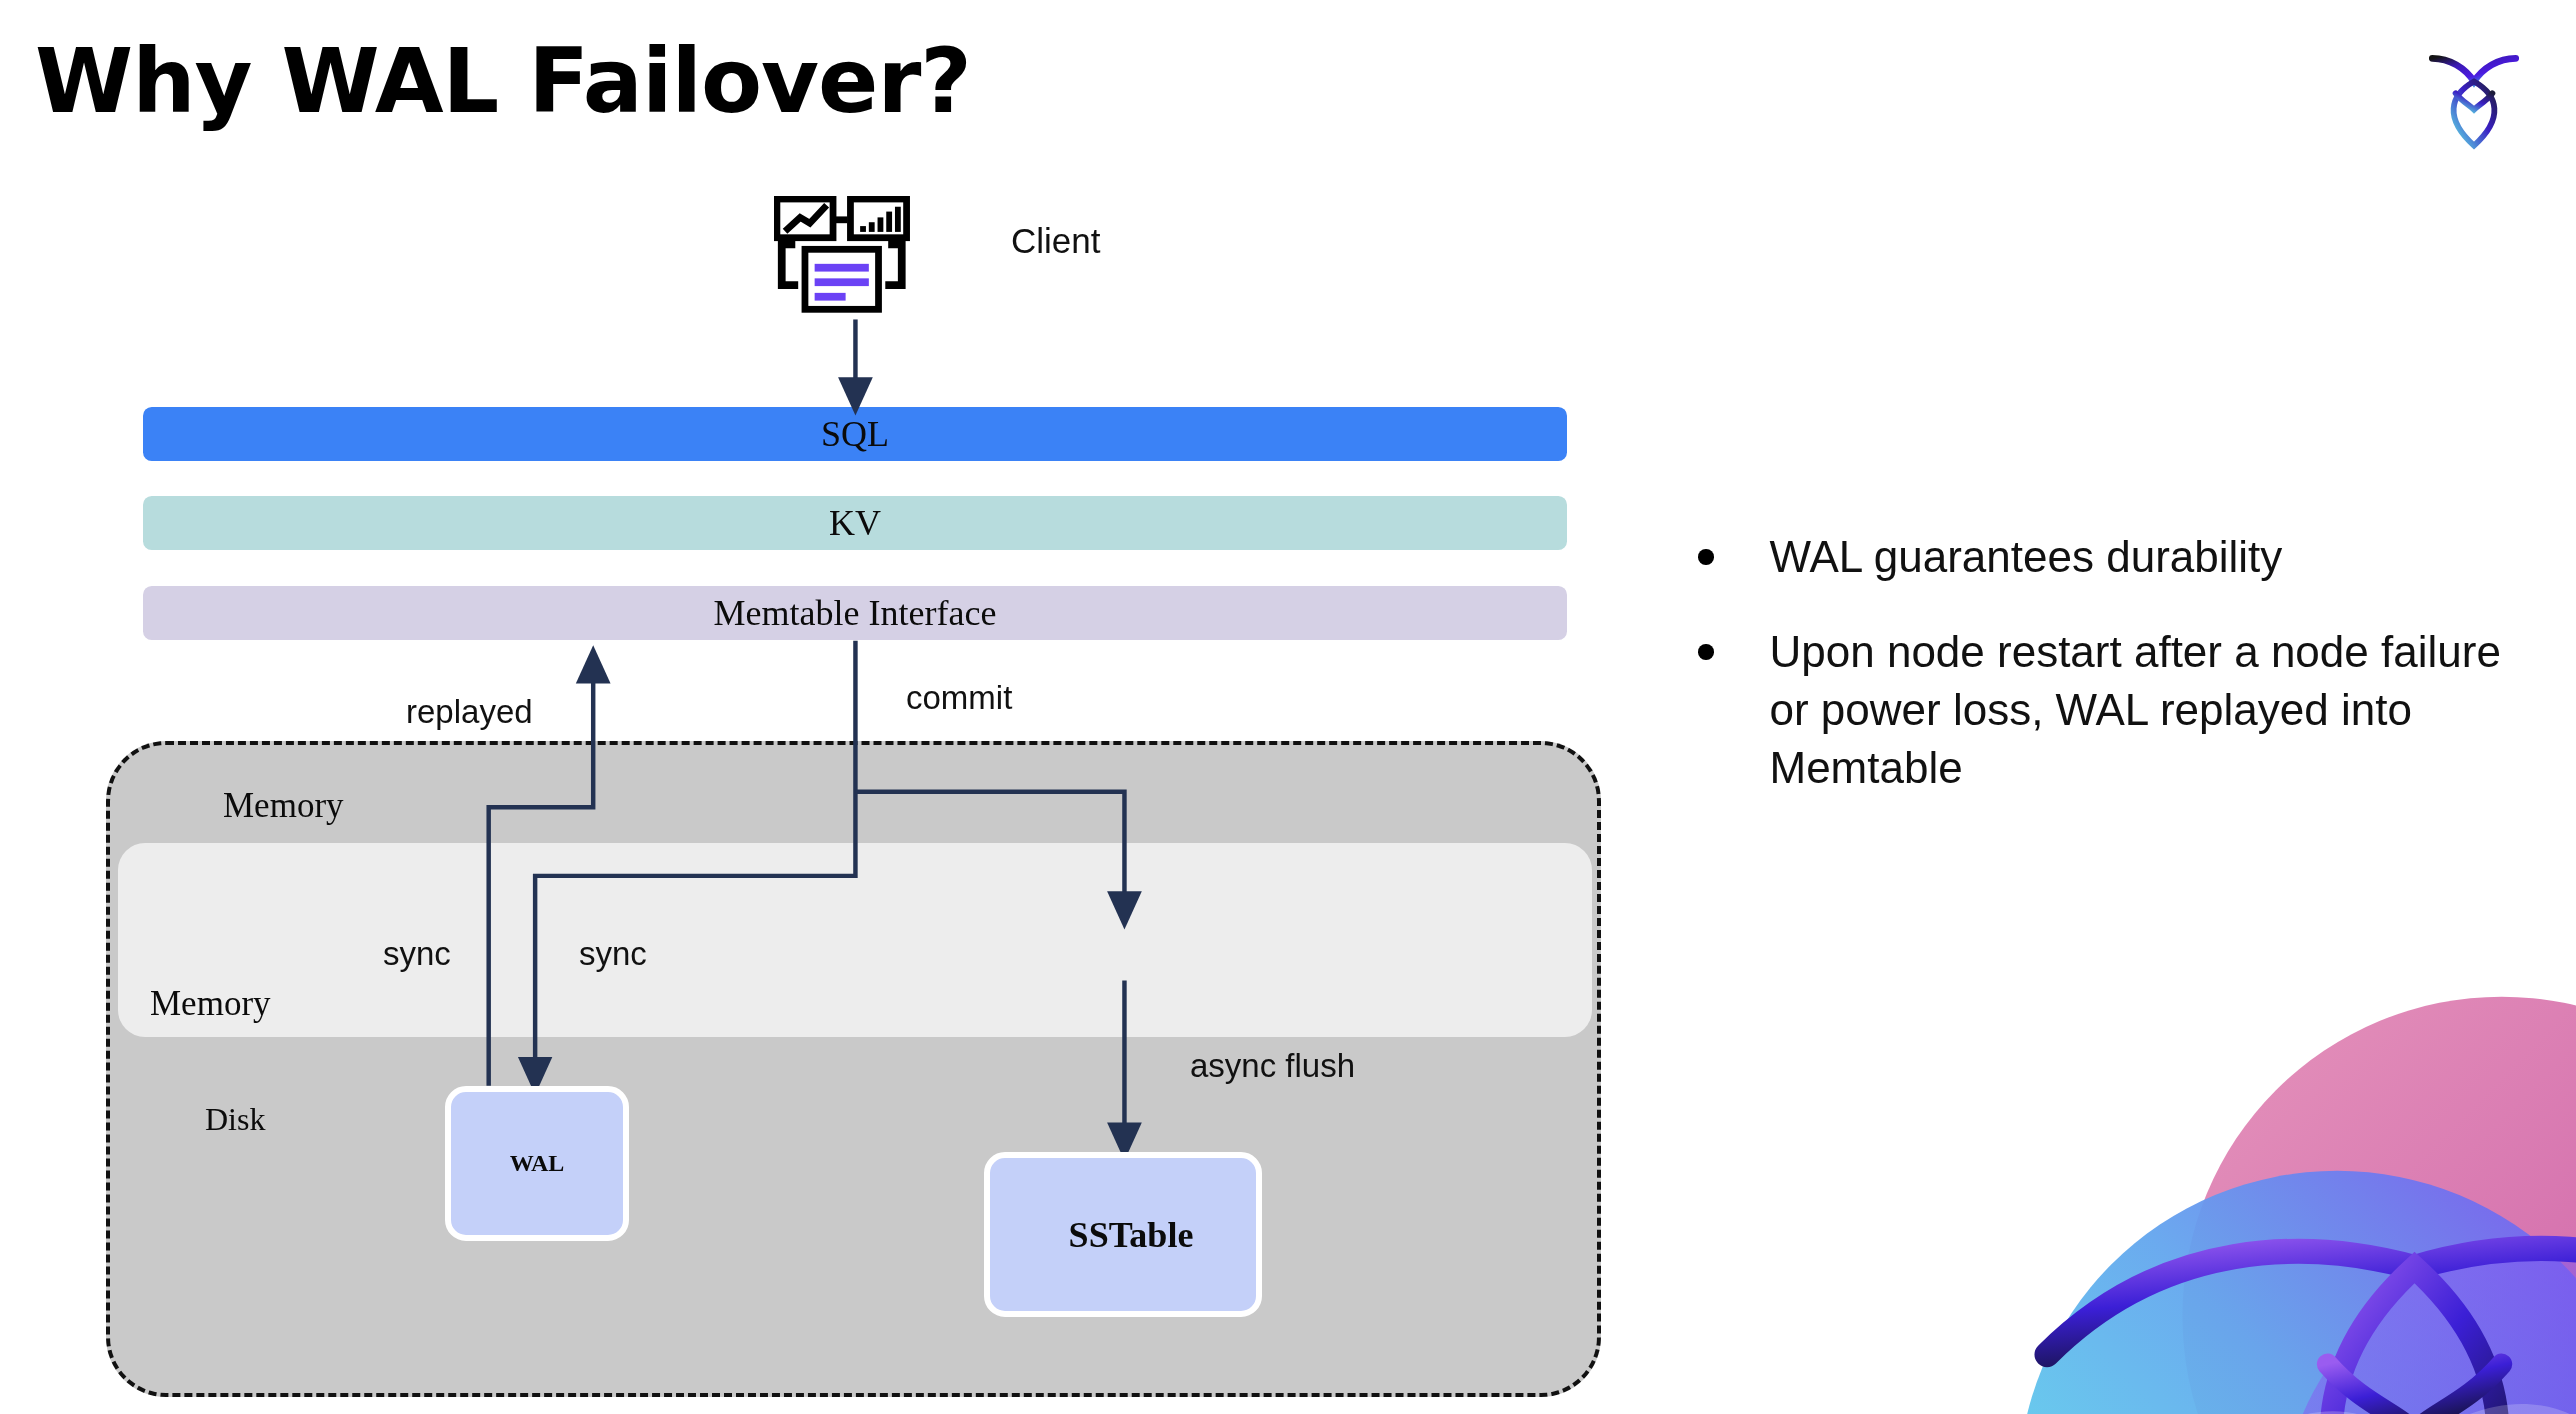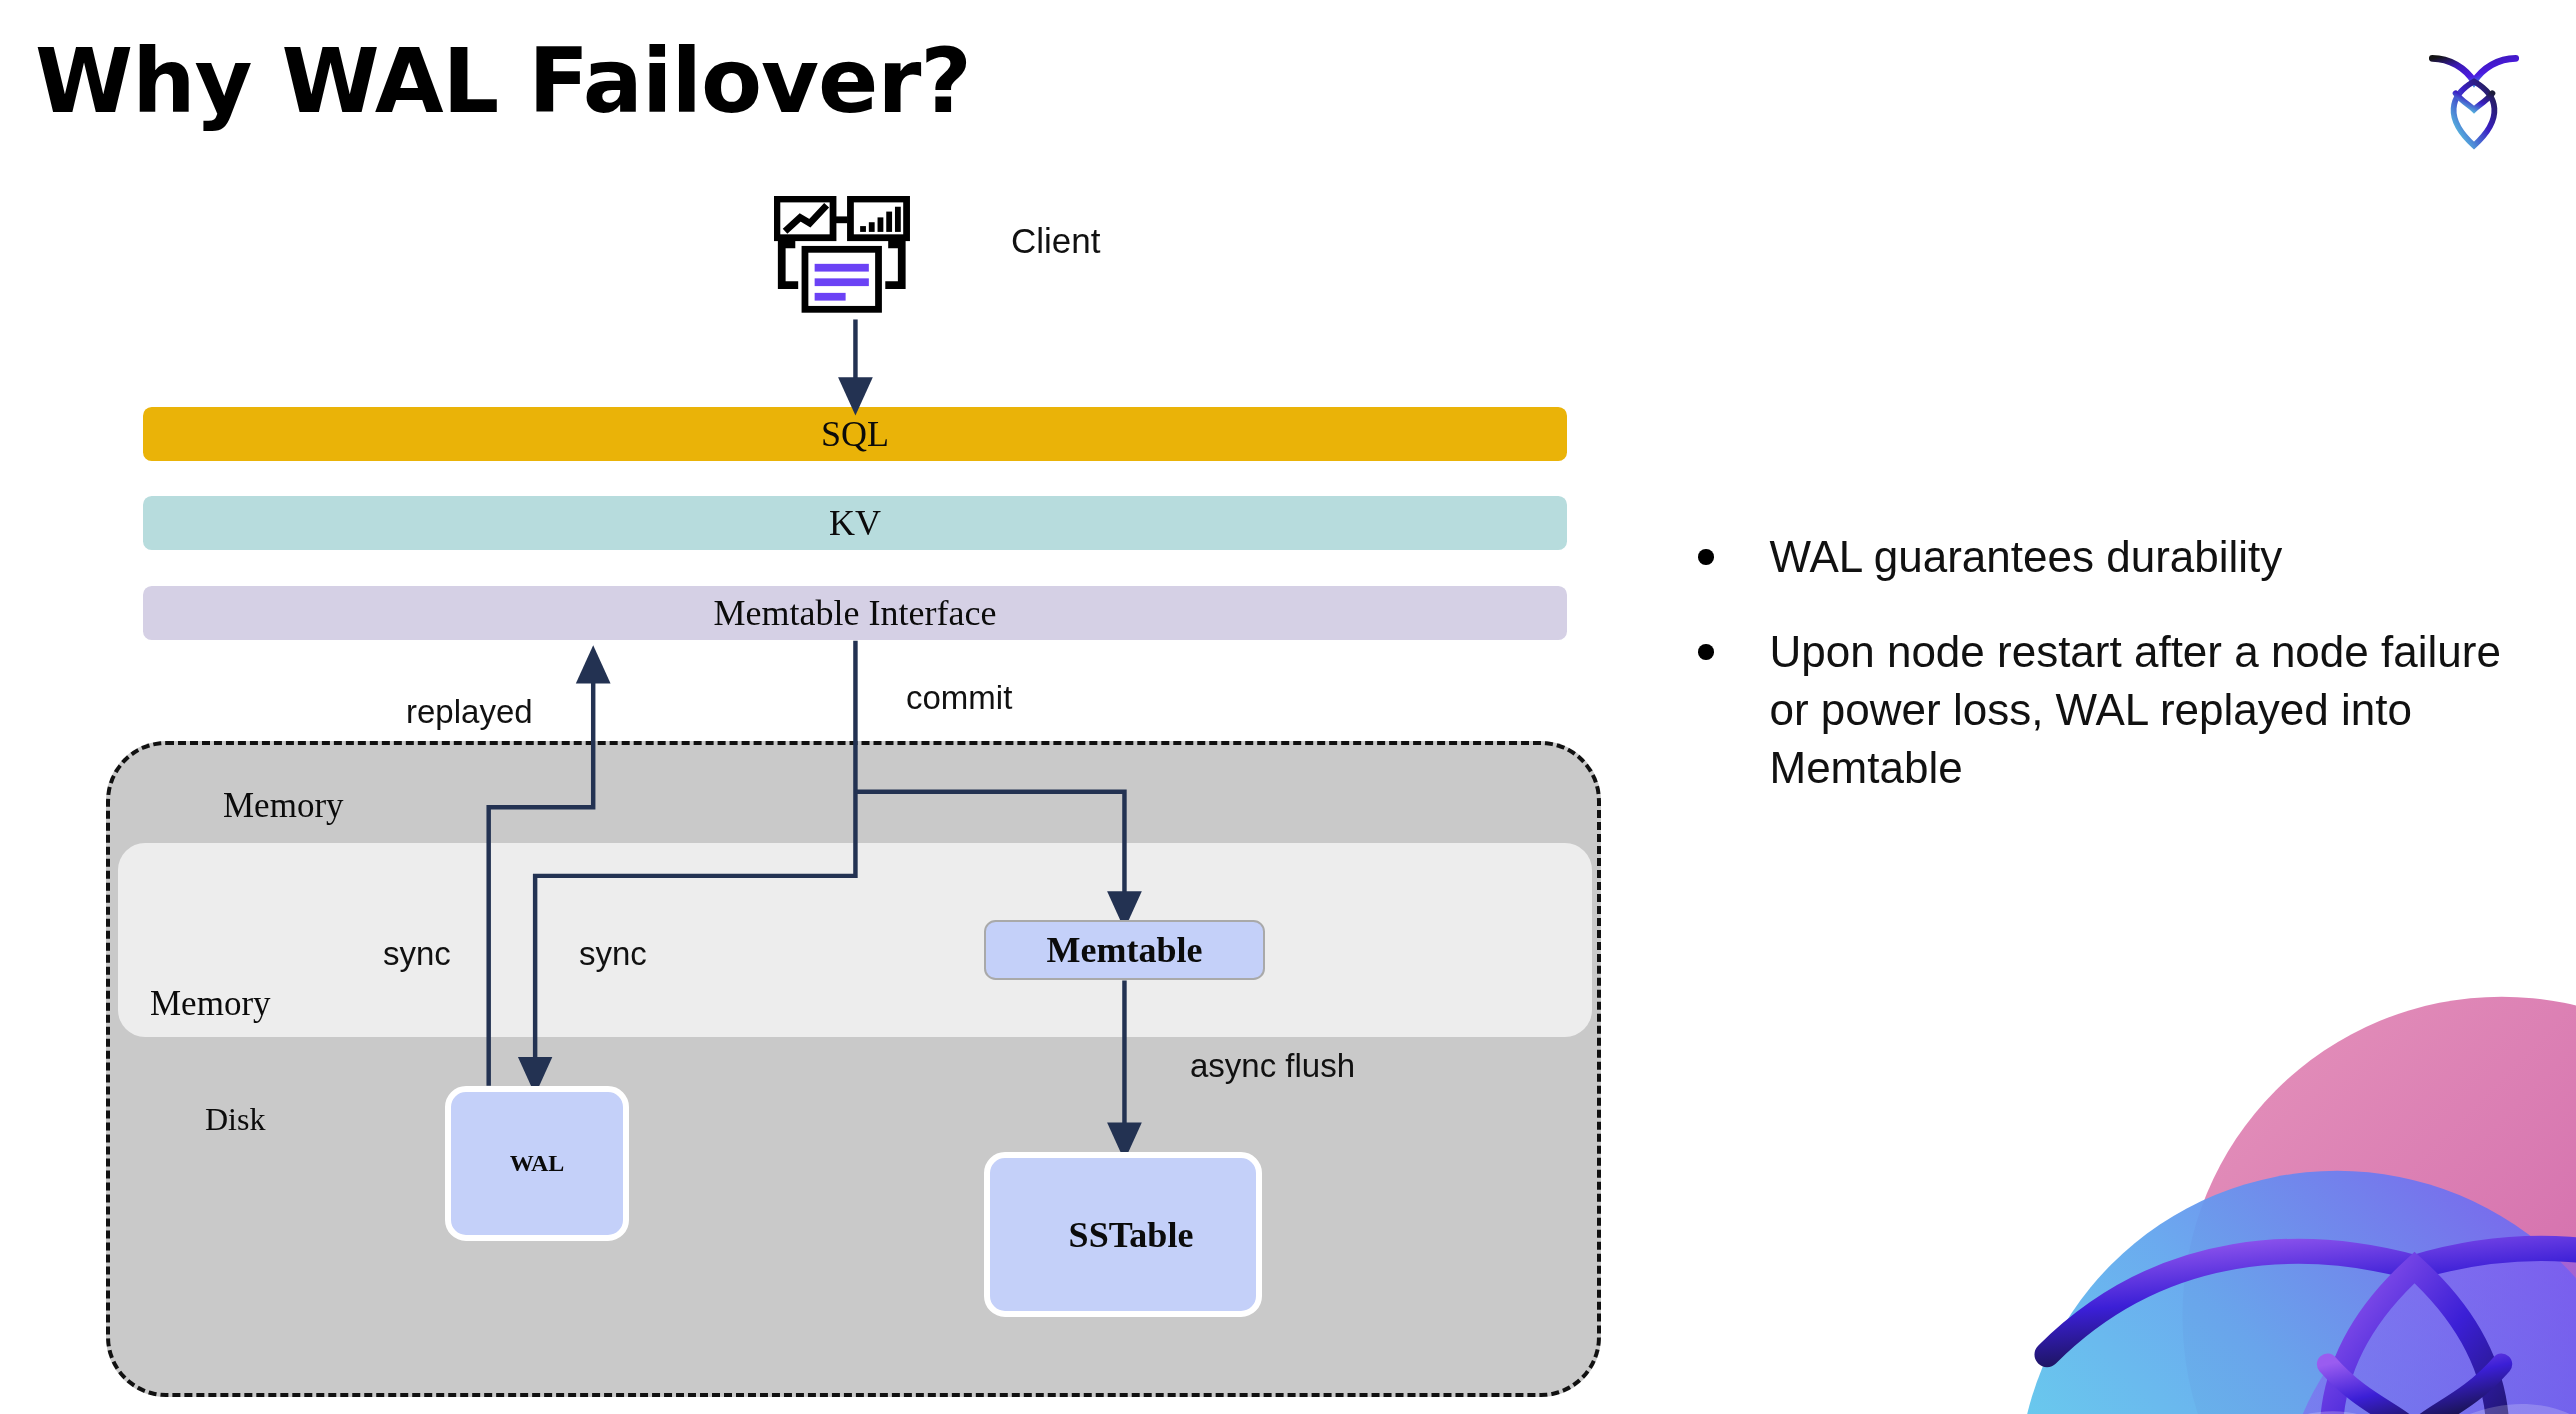--- a/index.html
+++ b/index.html
@@ -201,21 +201,21 @@
 
     <path d="M118 50 L132 50 L132 92 L115 92" fill="none" stroke="#000" stroke-width="8"></path>
 
     <rect x="32" y="55" width="76" height="62" fill="#fff" stroke="#000" stroke-width="7"></rect>
     <rect x="42" y="70" width="56" height="8" fill="#6b42f5"></rect>
     <rect x="42" y="85" width="56" height="8" fill="#6b42f5"></rect>
     <rect x="42" y="100" width="32" height="8" fill="#6b42f5"></rect>
   </svg>
   <div id="client-label">Client</div>
 
-  <div class="layer-bar" id="layer-sql" style="background:#eab308">
+  <div class="layer-bar" id="layer-sql" style="background:#3b82f6">
     <span>SQL</span>
   </div>
   <div class="layer-bar" id="layer-kv" style="background:#b7dcdd">
     <span>KV</span>
   </div>
   <div class="layer-bar" id="layer-storage" style="background:#d5d0e5">
     <span>Memtable Interface</span>
   </div>
 
   <div id="pebble-container"></div>
@@ -242,23 +242,20 @@
       <path d="M1162 1013 L1162 1180" marker-end="url(#arrowhead)"></path>
     </g>
   </svg>
 
   <div class="edge-label" id="label-committed">replayed</div>
   <div class="edge-label" id="label-commit">commit</div>
   <div class="edge-label" id="label-sync-1">sync</div>
   <div class="edge-label" id="label-sync-2">sync</div>
   <div class="edge-label" id="label-async-flush">async flush</div>
 
-  <div class="node-box" id="node-memtable">
-    <span>Memtable</span>
-  </div>
   <div class="node-box" id="node-wal">
     <span>WAL</span>
   </div>
   <div class="node-box" id="node-sstable">
     <span>SSTable</span>
   </div>
 
   <div id="bullet-list">
     <div class="bullet-row">
       <span class="bullet-dot"></span>

